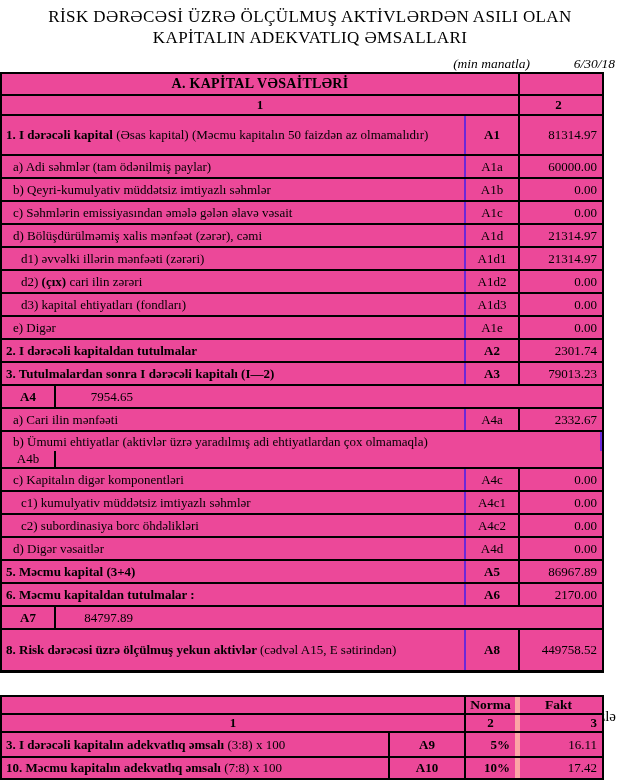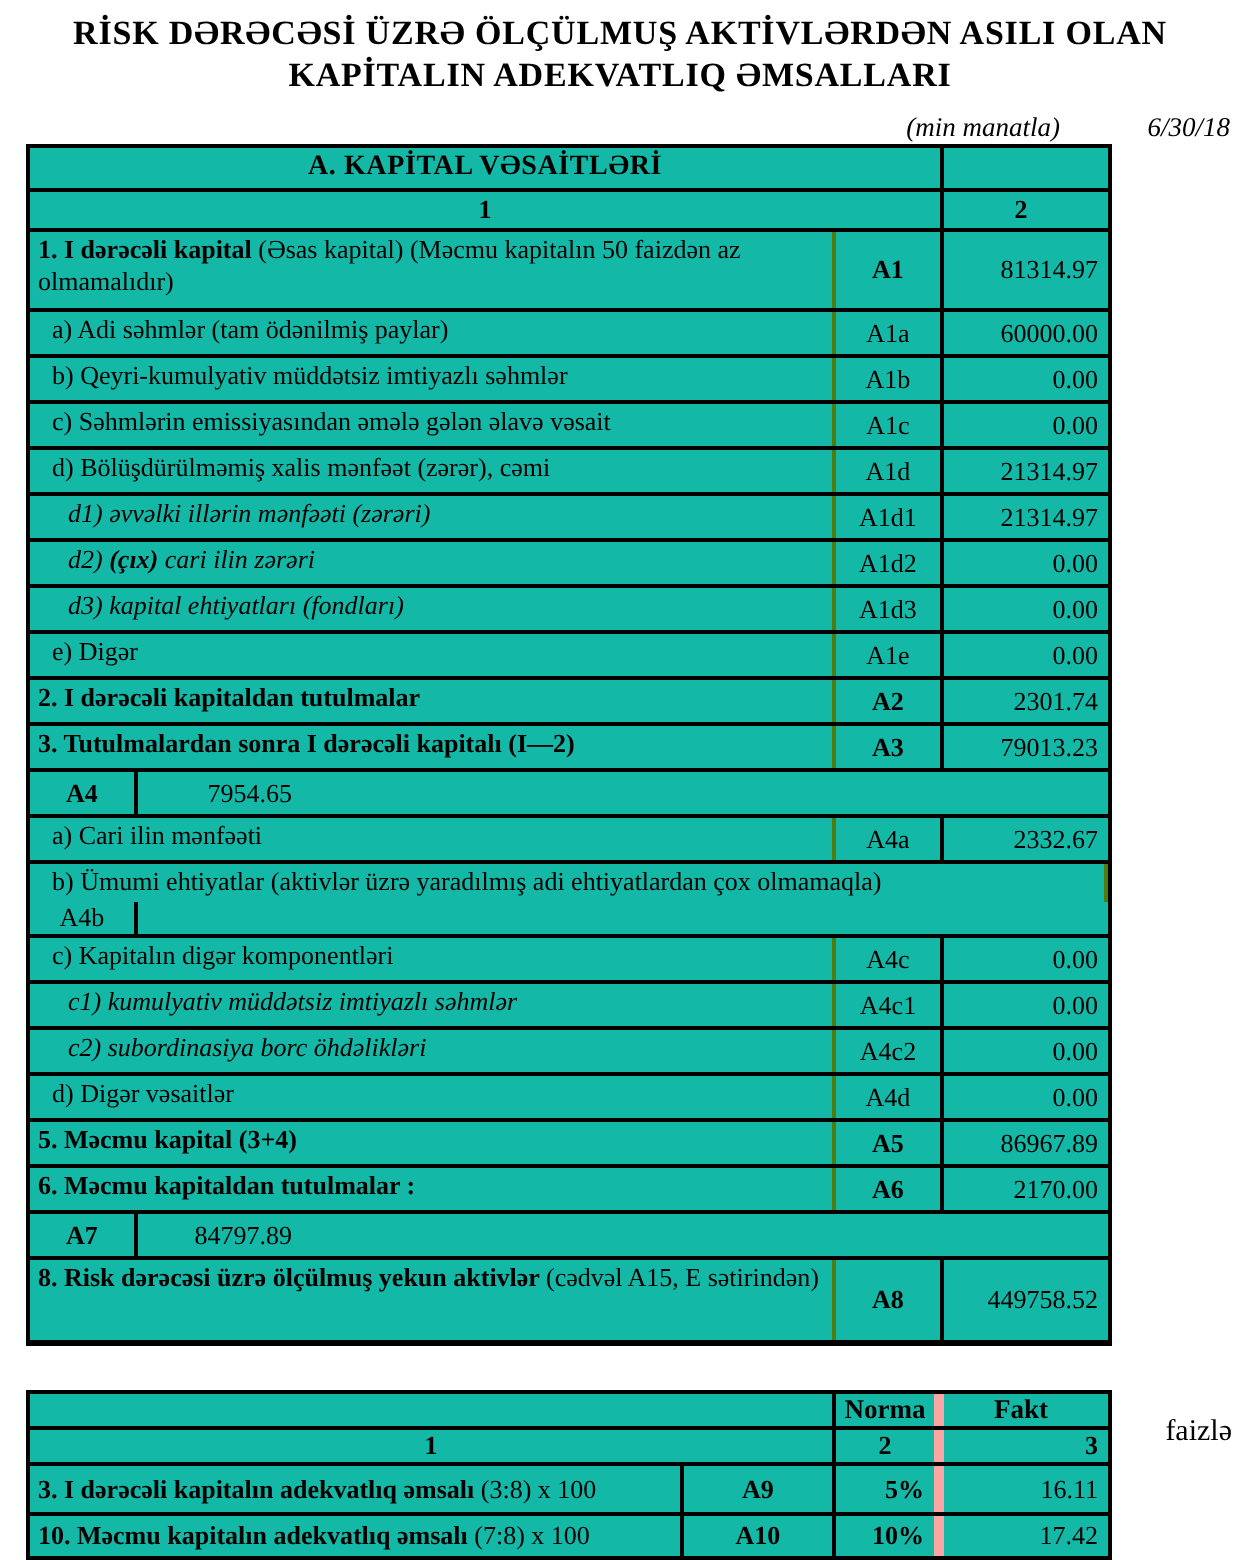--- a/index.html
+++ b/index.html
@@ -8,57 +8,57 @@
     width:620px; height:780px;
     font-family:"Liberation Serif", serif;
     color:#000;
     overflow:hidden;
   }
   .page { position:relative; width:620px; height:780px; background:#fff; overflow:hidden; }
 
   .title {
     padding-top:6px;
     text-align:center;
-    font-weight:bold;
+    font-weight:normal;
     font-size:17px;
     line-height:21px;
     letter-spacing:0.4px;
   }
 
   .meta { position:absolute; top:56px; left:0; width:618px; height:16px; font-style:italic; font-size:13.5px; }
   .meta-unit { position:absolute; right:88px; }
   .meta-date { position:absolute; right:3px; }
 
   .tbl {
-    position:absolute; left:13px; width:543px;
-    background:#14b8a6;
+    position:absolute; left:0; width:604px;
+    background:#ec4899;
     border:2px solid #000;
     border-bottom-width:3px;
   }
   .tbl1 { top:72px; }
   .tbl2 { top:695px; }
 
   .trow { display:flex; align-items:stretch; border-bottom:2px solid #000; min-height:23px; }
   .rows > .trow:last-child { border-bottom:none; }
 
   
-  .c-label { flex:1; border-right:2px solid #4d7c0f; display:flex; align-items:flex-start; padding:1px 4px; font-size:13px; line-height:16px; }
+  .c-label { flex:1; border-right:2px solid #6d28d9; display:flex; align-items:center; padding:1px 4px; font-size:13px; line-height:16px; }
   .c-code  { width:54px; border-right:2px solid #000; display:flex; align-items:center; justify-content:center; font-size:13px; }
   .c-val   { width:82px; display:flex; align-items:center; justify-content:flex-end; padding-right:5px; font-size:13px; }
   .c-span  { flex:1; border-right:2px solid #000; display:flex; align-items:center; justify-content:center; }
 
   .r-sect { min-height:22px; }
   .sect { font-weight:bold; font-size:14px; letter-spacing:0.3px; }
   .r-num { min-height:20px; }
   .cnum { font-weight:bold; font-size:13px; justify-content:center; }
 
   .b { font-weight:bold; }
   .main .c-code { font-weight:bold; }
   .ind1 .c-label { padding-left:11px; }
-  .ind2 .c-label { padding-left:19px;font-style:italic; }
+  .ind2 .c-label { padding-left:19px; }
   .h40 { min-height:40px; }
   .h37 { min-height:37px;flex-direction:column; }
   .h25 { min-height:25px; }
   .h20 { min-height:20px; }
   .txt { display:inline; }
 
   .pct-note { position:absolute; top:674px; right:4px; font-size:15px;margin-top:34px; }
 
   
   .c2-span  { flex:1; border-right:2px solid #000; display:flex; align-items:center; }

